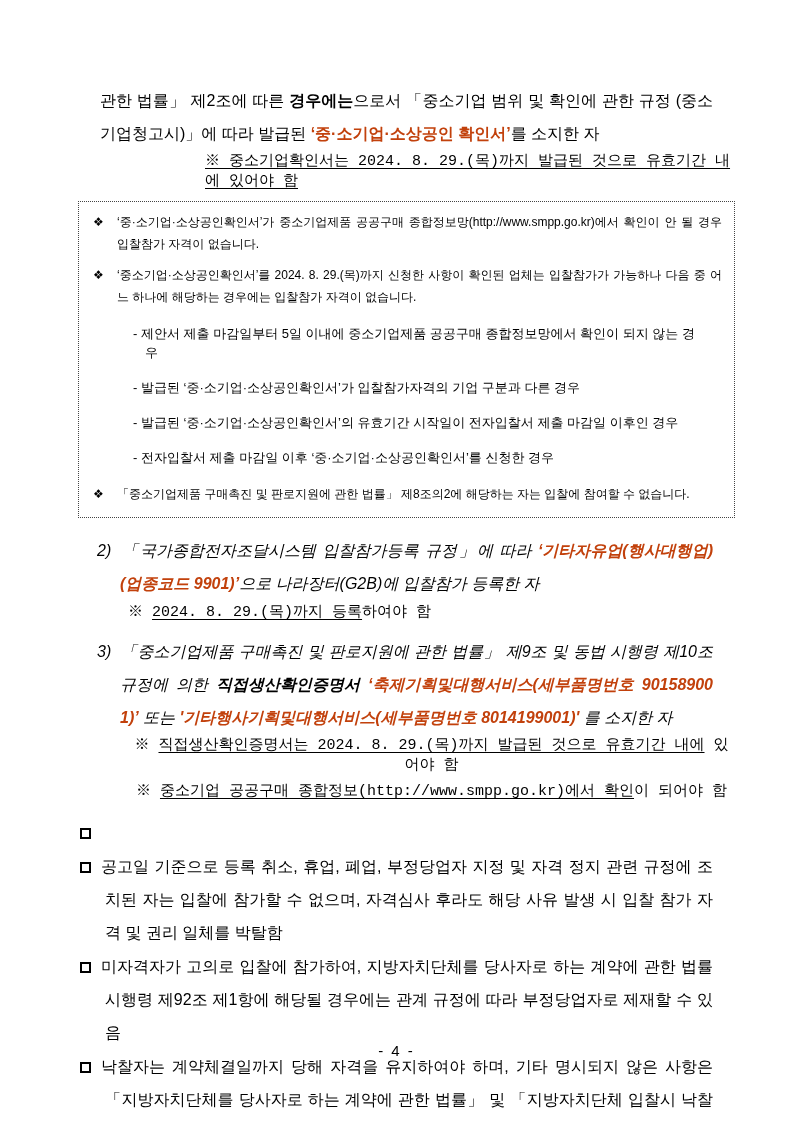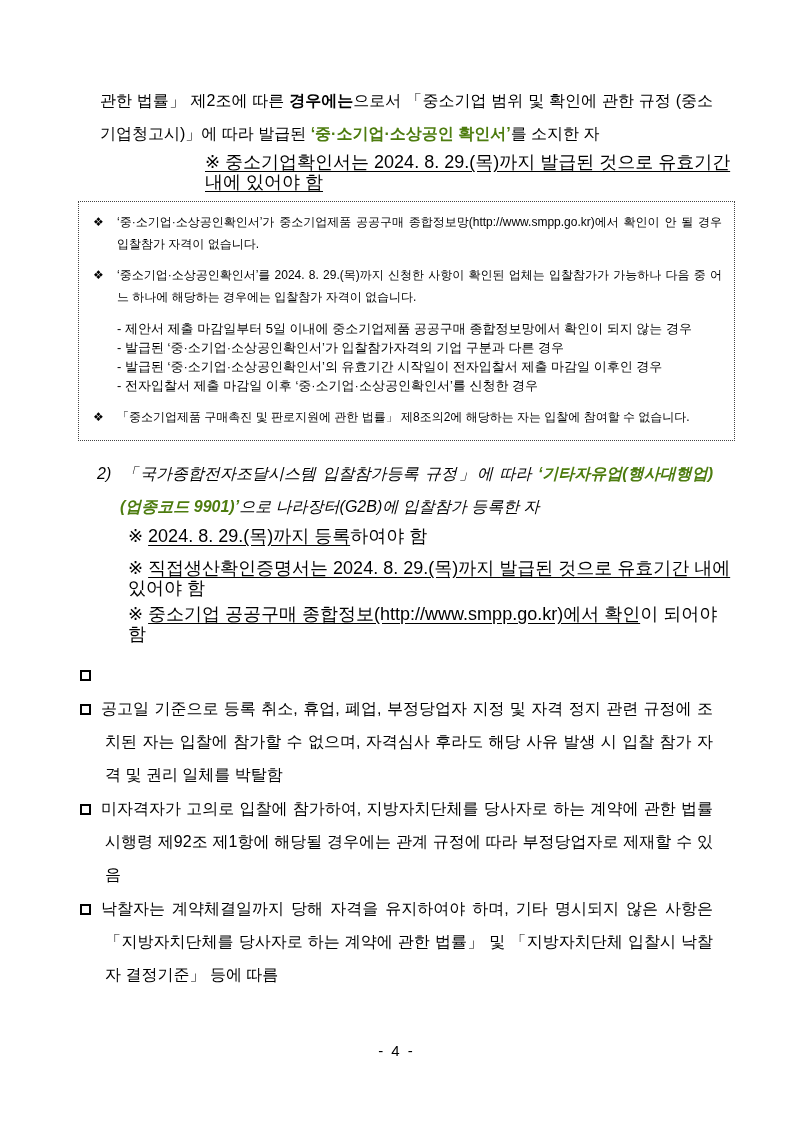--- a/index.html
+++ b/index.html
@@ -18,32 +18,33 @@
   }
   
   .para {
     font-size: 16px;
     line-height: 33px;
     text-align: justify;
     margin: 0 22px 0 22px;
     word-break: break-all;
   }
   .bold { font-weight: bold; }
-  .blue { font-weight: bold; color: #4d7c0f; }
+  .blue { font-weight: bold; color: #c2410c; }
   .ul   { text-decoration: underline; text-underline-offset: 3px; }
 
   
   .note {
-    font-size: 18px;
+    font-size: 15px;
     line-height: 20px;
     margin: 2px 0 9px 127px;
     word-break: break-all;
+    font-family: Liberation Mono, monospace;
   }
   .note.sub-note { margin: 3px 0 12px 50px; }
-  .note.tight    { margin: 2px 0 6px 50px; }
+  .note.tight    { margin: 2px 0 6px 50px; text-align: center; }
 
   
   .infobox {
     border: 1px dotted #444;
     margin: 4px 0 16px 0;
     padding: 9px 12px 10px 14px;
   }
   .bx {
     font-size: 12px;
     line-height: 22px;
@@ -51,21 +52,21 @@
     margin: 0 0 9px 0;
     padding-left: 24px;
     text-indent: -24px;
     word-break: break-all;
   }
   .bx .blt { display: inline-block; width: 24px; text-indent: 0; }
   .bx-subs { margin: 11px 0 11px 24px; }
   .sub {
     font-size: 13px;
     line-height: 19px;
-    margin: 0;
+    margin: 16px;
     padding-left: 12px;
     text-indent: -12px;
     word-break: break-all;
   }
   .bx.last { margin-bottom: 2px; }
 
   
   .numbered .para {
     margin-left: 19px;
     padding-left: 23px;
@@ -119,20 +120,21 @@
     </div>
     <p class="bx last"><span class="blt">❖</span><span>「중소기업제품 구매촉진 및 판로지원에 관한 법률」 제8조의2에 해당하는 자는 입찰에 참여할 수 없습니다.</span></p>
   </div>
 
   <div class="numbered">
     <p class="para"><span class="num">2)</span><span>「국가종합전자조달시스템 입찰참가등록 규정」에 따라 </span><span class="blue">‘기타자유업(행사대행업)(업종코드 9901)’</span><span>으로 나라장터(G2B)에 입찰참가 등록한 자</span></p>
     <p class="note sub-note"><span>※ </span><span class="ul">2024. 8. 29.(목)까지 등록</span><span>하여야 함</span></p>
   </div>
 
   <div class="numbered">
+    <p class="para"><span class="num">3)</span><span>「중소기업제품 구매촉진 및 판로지원에 관한 법률」 제9조 및 동법 시행령 제10조 규정에 의한 </span><span class="bold">직접생산확인증명서</span><span> </span><span class="blue">‘축제기획및대행서비스(세부품명번호 901589001)’</span><span> 또는 </span><span class="blue">'기타행사기획및대행서비스(세부품명번호 8014199001)'</span><span> 를 소지한 자</span></p>
     <p class="note tight"><span>※ </span><span class="ul">직접생산확인증명서는 2024. 8. 29.(목)까지 발급된 것으로 유효기간 내에</span><span> 있어야 함</span></p>
     <p class="note tight"><span>※ </span><span class="ul">중소기업 공공구매 종합정보(http://www.smpp.go.kr)에서 확인</span><span>이 되어야 함</span></p>
   </div>
 
   <div class="checks">
     <p class="para check-item"><span class="sq"></span></p>
     <p class="para check-item"><span class="sq"></span><span>공고일 기준으로 등록 취소, 휴업, 폐업, 부정당업자 지정 및 자격 정지 관련 규정에 조치된 자는 입찰에 참가할 수 없으며, 자격심사 후라도 해당 사유 발생 시 입찰 참가 자격 및 권리 일체를 박탈함</span></p>
     <p class="para check-item"><span class="sq"></span><span>미자격자가 고의로 입찰에 참가하여, 지방자치단체를 당사자로 하는 계약에 관한 법률 시행령 제92조 제1항에 해당될 경우에는 관계 규정에 따라 부정당업자로 제재할 수 있음</span></p>
     <p class="para check-item"><span class="sq"></span><span>낙찰자는 계약체결일까지 당해 자격을 유지하여야 하며, 기타 명시되지 않은 사항은 「지방자치단체를 당사자로 하는 계약에 관한 법률」 및 「지방자치단체 입찰시 낙찰자 결정기준」 등에 따름</span></p>
   </div>

